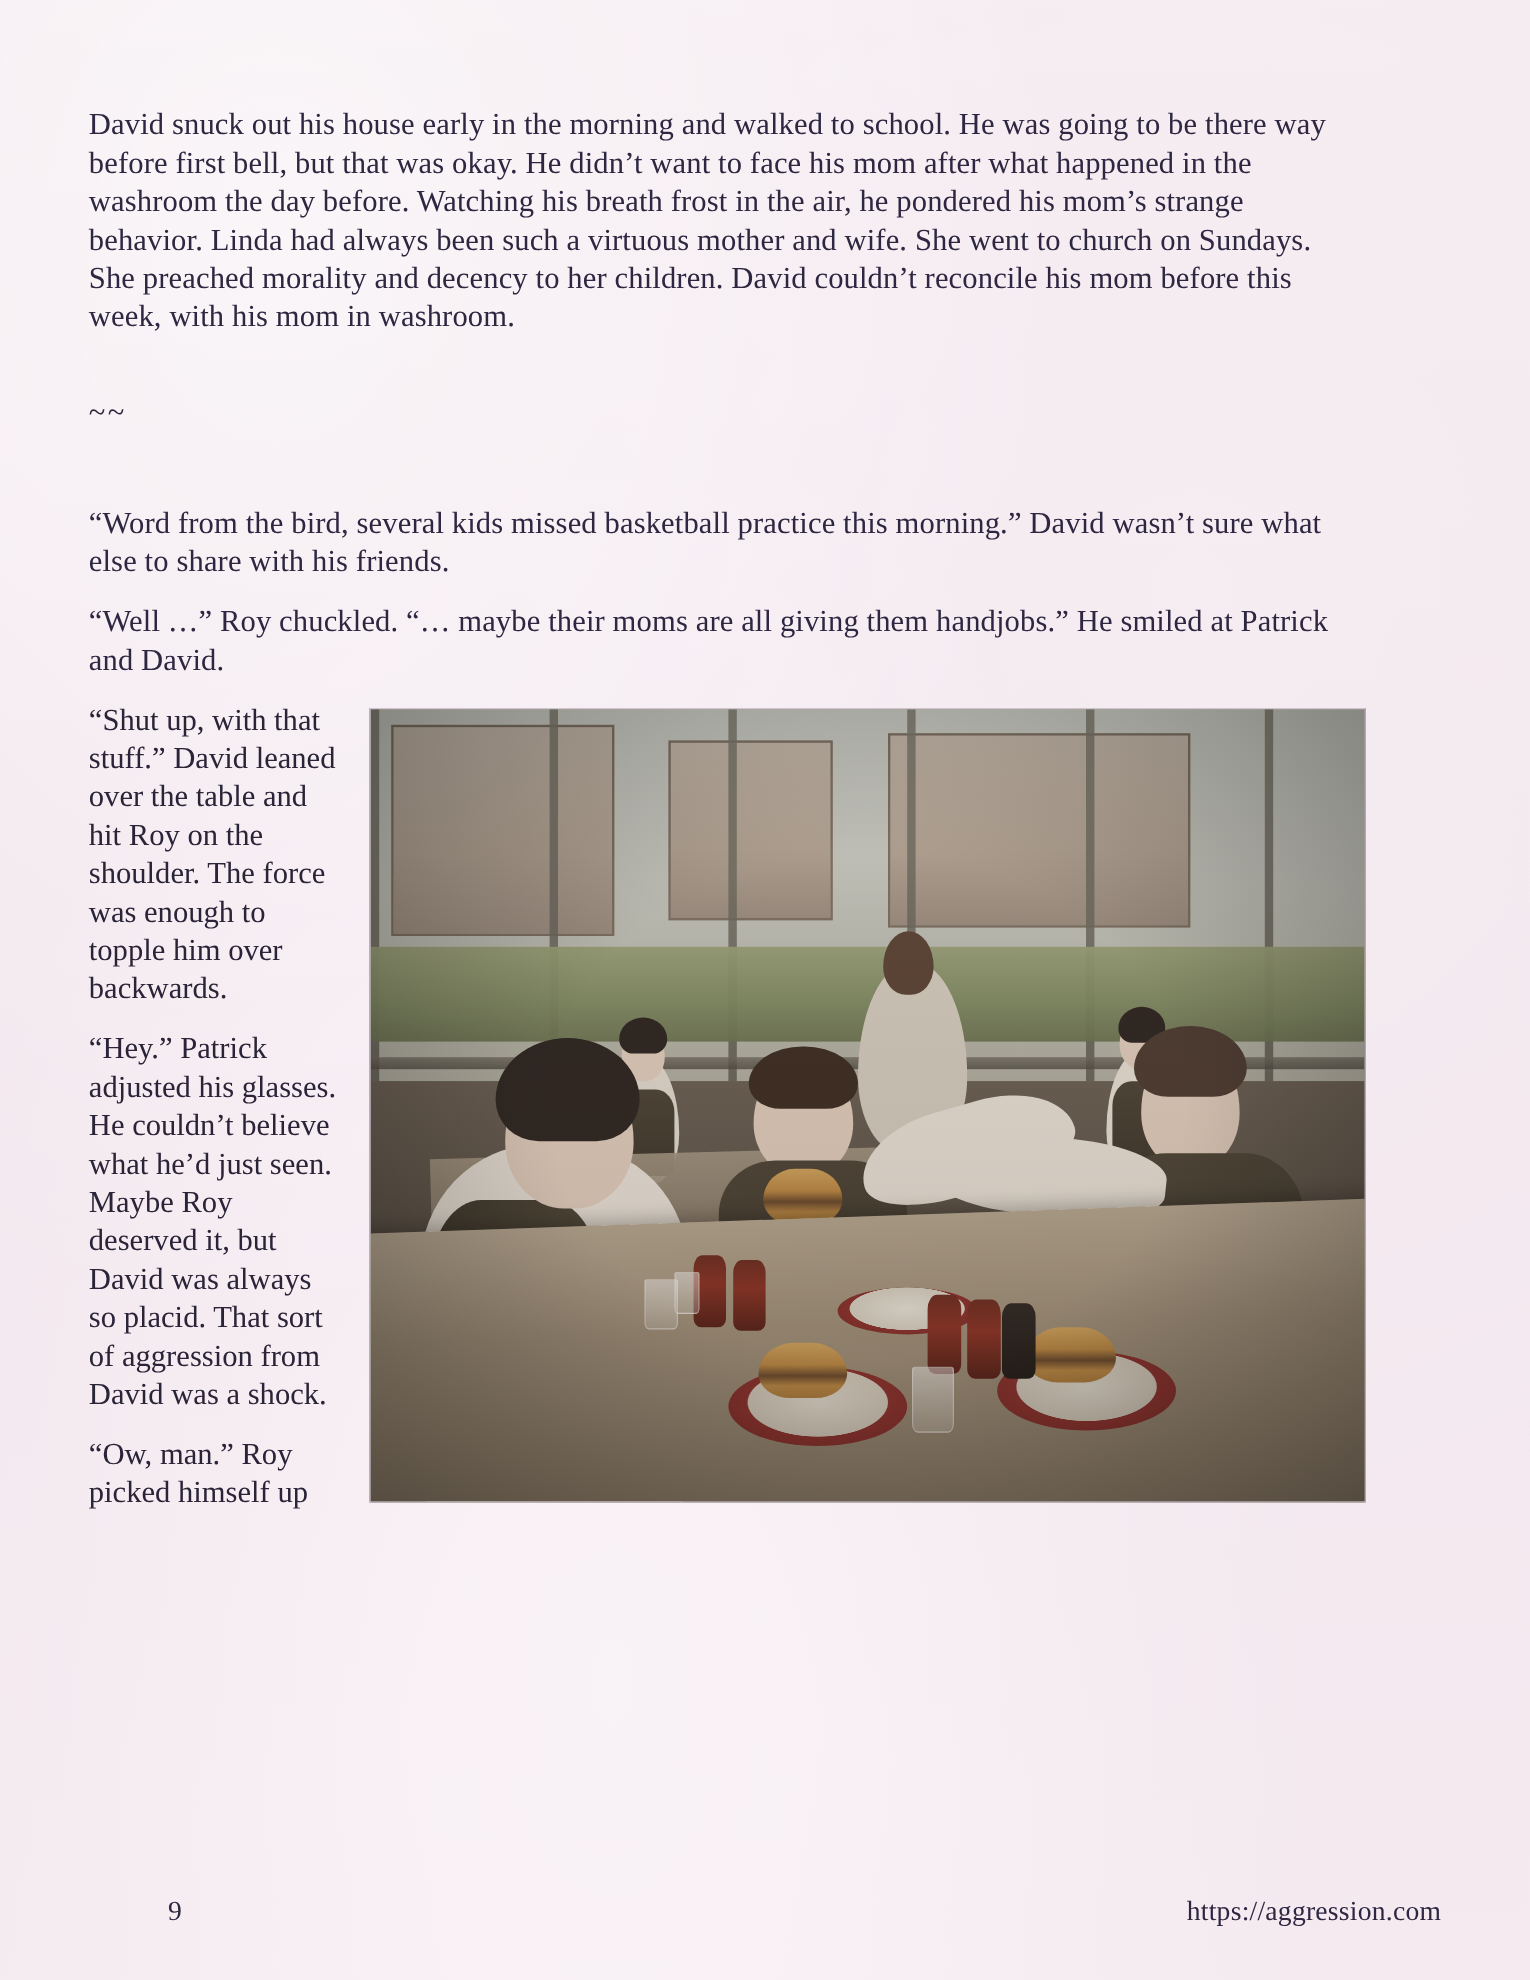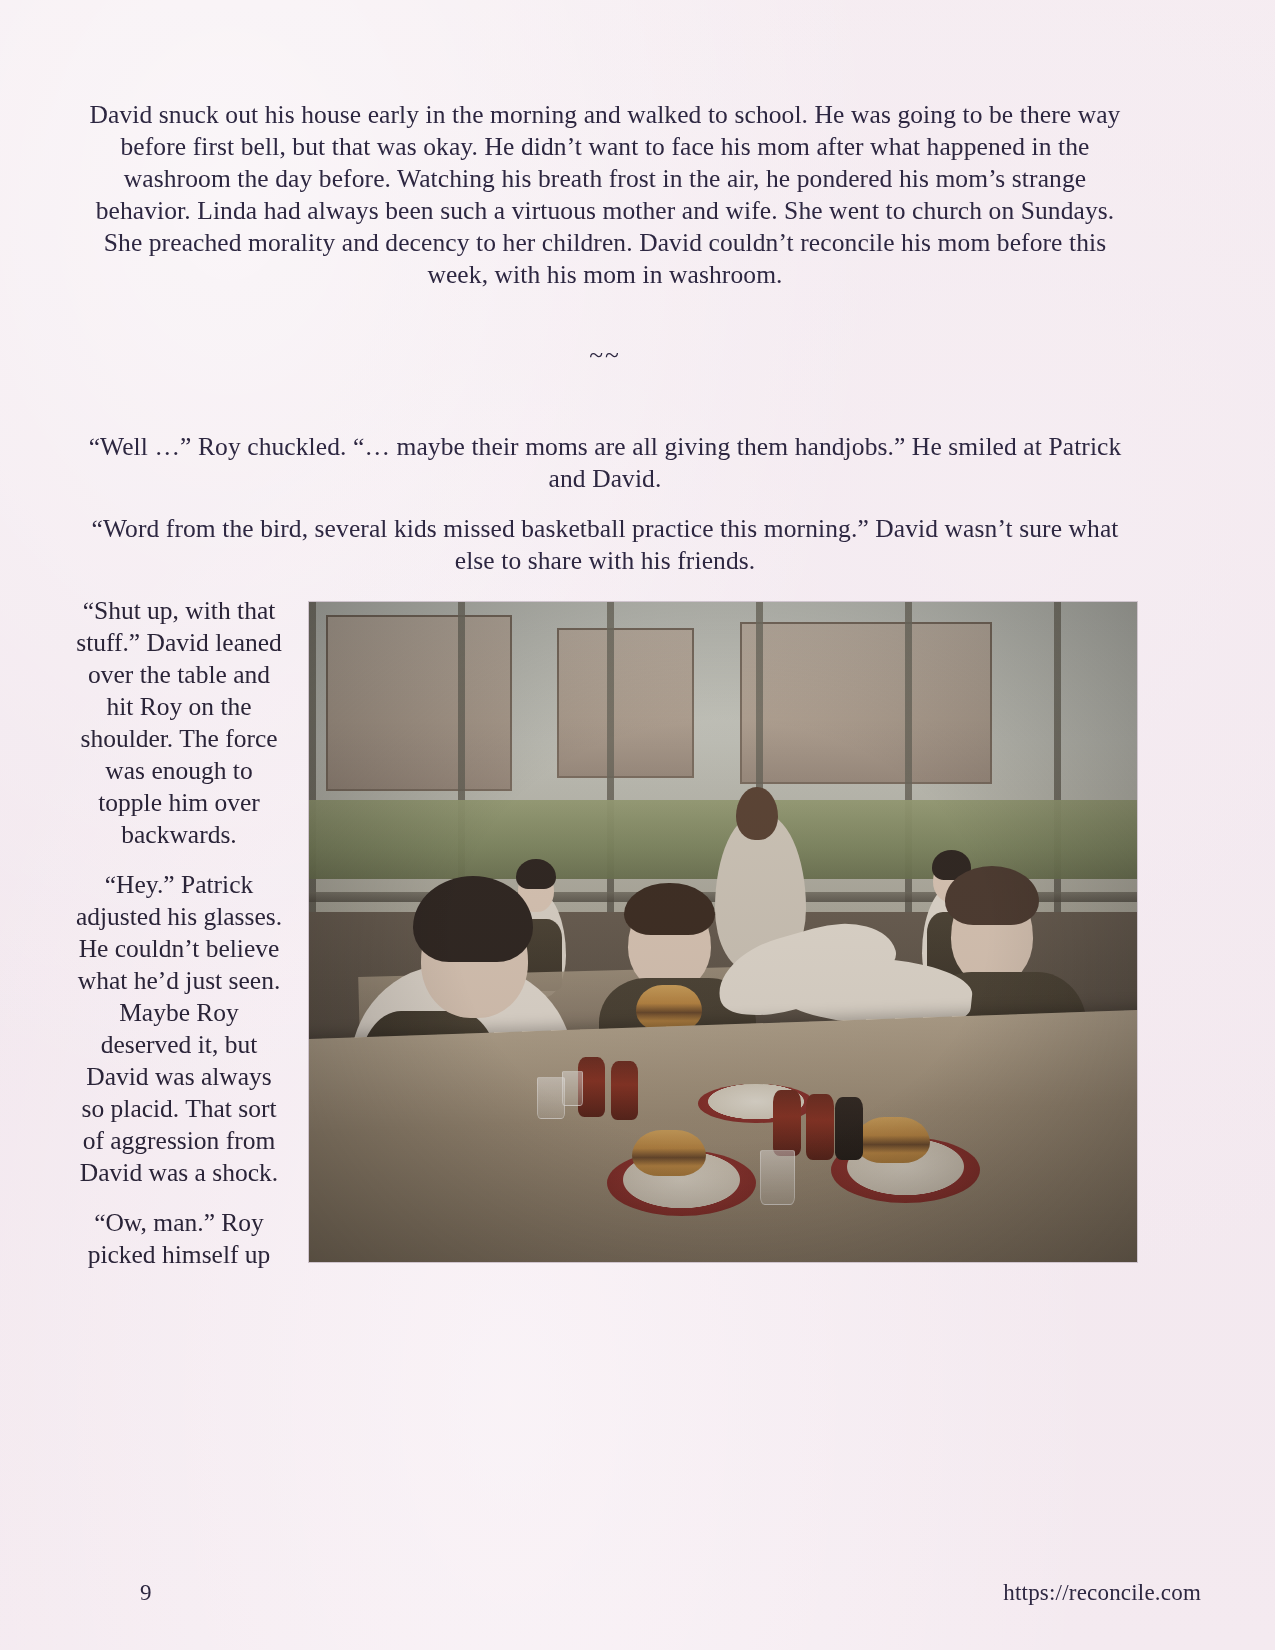--- a/index.html
+++ b/index.html
@@ -26,23 +26,22 @@
       linear-gradient(180deg, #f5ecf1 0%, #f2e7ee 40%, #f4eaf0 100%);
     pointer-events: none;
   }
   .page {
     position: absolute;
     inset: 0;
   }
   .content {
     position: absolute;
     left: 74px;
-    top: 99px;
+    top: 88px;
     width: 1062px;
-    text-align: center;
   }
   p.para {
     font-size: 25.5px;
     line-height: 32px;
     margin: 0 0 18px 0;
     color: #2d2741;
     letter-spacing: 0.1px;
   }
   .divider-mark {
     font-size: 25.5px;
@@ -194,22 +193,22 @@
 
 <div class="page">
   <div class="paper-texture"></div>
 
   <div class="content">
 
     <p class="para">David snuck out his house early in the morning and walked to school. He was going to be there way before first bell, but that was okay. He didn’t want to face his mom after what happened in the washroom the day before. Watching his breath frost in the air, he pondered his mom’s strange behavior. Linda had always been such a virtuous mother and wife. She went to church on Sundays. She preached morality and decency to her children. David couldn’t reconcile his mom before this week, with his mom in washroom.</p>
 
     <div class="divider-mark">~~</div>
 
+    <p class="para">“Word from the bird, several kids missed basketball practice this morning.” David wasn’t sure what else to share with his friends.</p>
     <p class="para">“Well …” Roy chuckled. “… maybe their moms are all giving them handjobs.” He smiled at Patrick and David.</p>
-    <p class="para">“Word from the bird, several kids missed basketball practice this morning.” David wasn’t sure what else to share with his friends.</p>
 
     <div class="wrap-block">
 
       <figure class="figure">
         <div class="photo">
           <div class="ph-bg"></div>
           <div class="ph-windowwall"></div>
 
           <div class="ph-building" style="left:2%; width:22%;"></div>
           <div class="ph-building" style="left:30%; width:16%; top:4%; height:22%;"></div>
@@ -284,15 +283,15 @@
         <p>“Shut up, with that stuff.” David leaned over the table and hit Roy on the shoulder. The force was enough to topple him over backwards.</p>
         <p>“Hey.” Patrick adjusted his glasses. He couldn’t believe what he’d just seen. Maybe Roy deserved it, but David was always so placid. That sort of aggression from David was a shock.</p>
         <p>“Ow, man.” Roy picked himself up</p>
       </div>
 
     </div>
   </div>
 
   <div class="footer">
     <span class="page-number">9</span>
-    <span class="site-url">https://reconcile.com</span>
+    <span class="site-url">https://aggression.com</span>
   </div>
 </div>
 
 </body></html>

